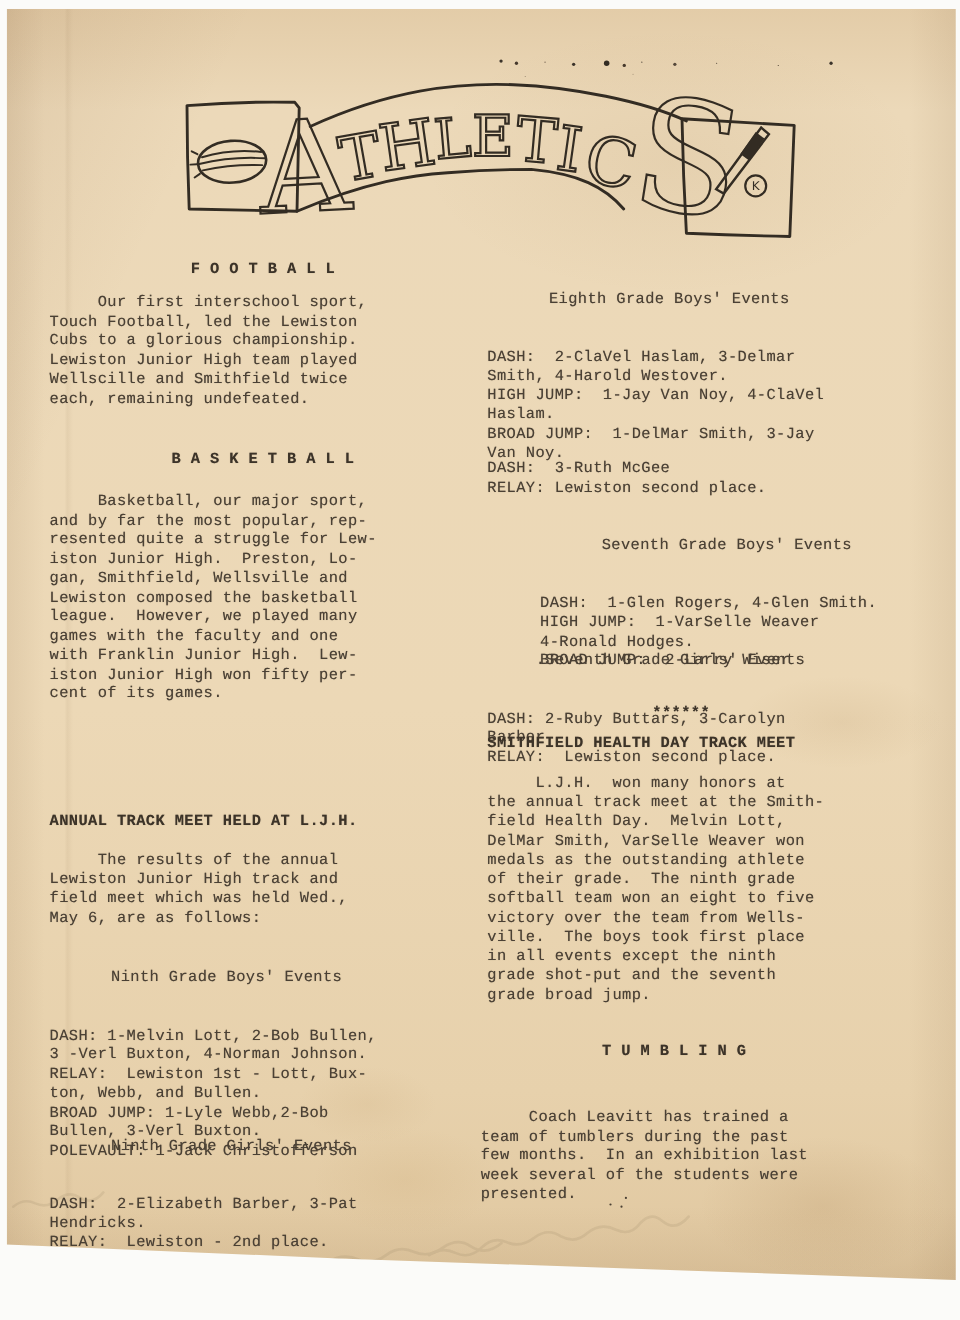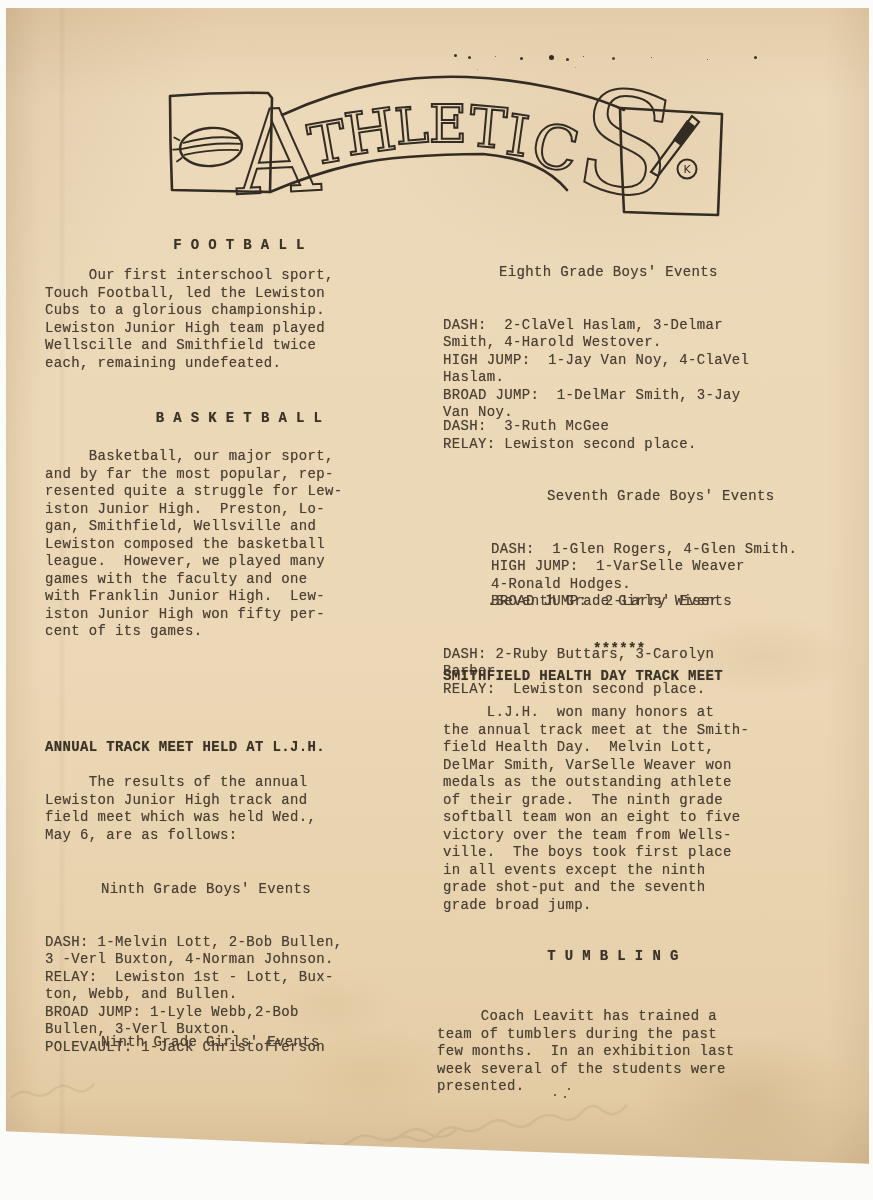--- a/index.html
+++ b/index.html
@@ -137,20 +137,23 @@
 3 -Verl Buxton, 4-Norman Johnson.
 RELAY:  Lewiston 1st - Lott, Bux-
 ton, Webb, and Bullen.
 BROAD JUMP: 1-Lyle Webb,2-Bob
 Bullen, 3-Verl Buxton.
 POLEVAULT: 1-Jack Christofferson</div>
     </div>
 
     <div class="type evblock" style="top:991px;">
       <div class="evtitle">Ninth Grade Girls' Events</div>
+      <div class="lines">DASH:  2-Elizabeth Barber, 3-Pat
+Hendricks.
+RELAY:  Lewiston - 2nd place.</div>
     </div>
   </div>
 
   <div class="col-right">
     <div class="type evblock" style="top:221px;">
       <div class="evtitle">Eighth Grade Boys' Events</div>
       <div class="lines">DASH:  2-ClaVel Haslam, 3-Delmar
 Smith, 4-Harold Westover.
 HIGH JUMP:  1-Jay Van Noy, 4-ClaVel
 Haslam.

